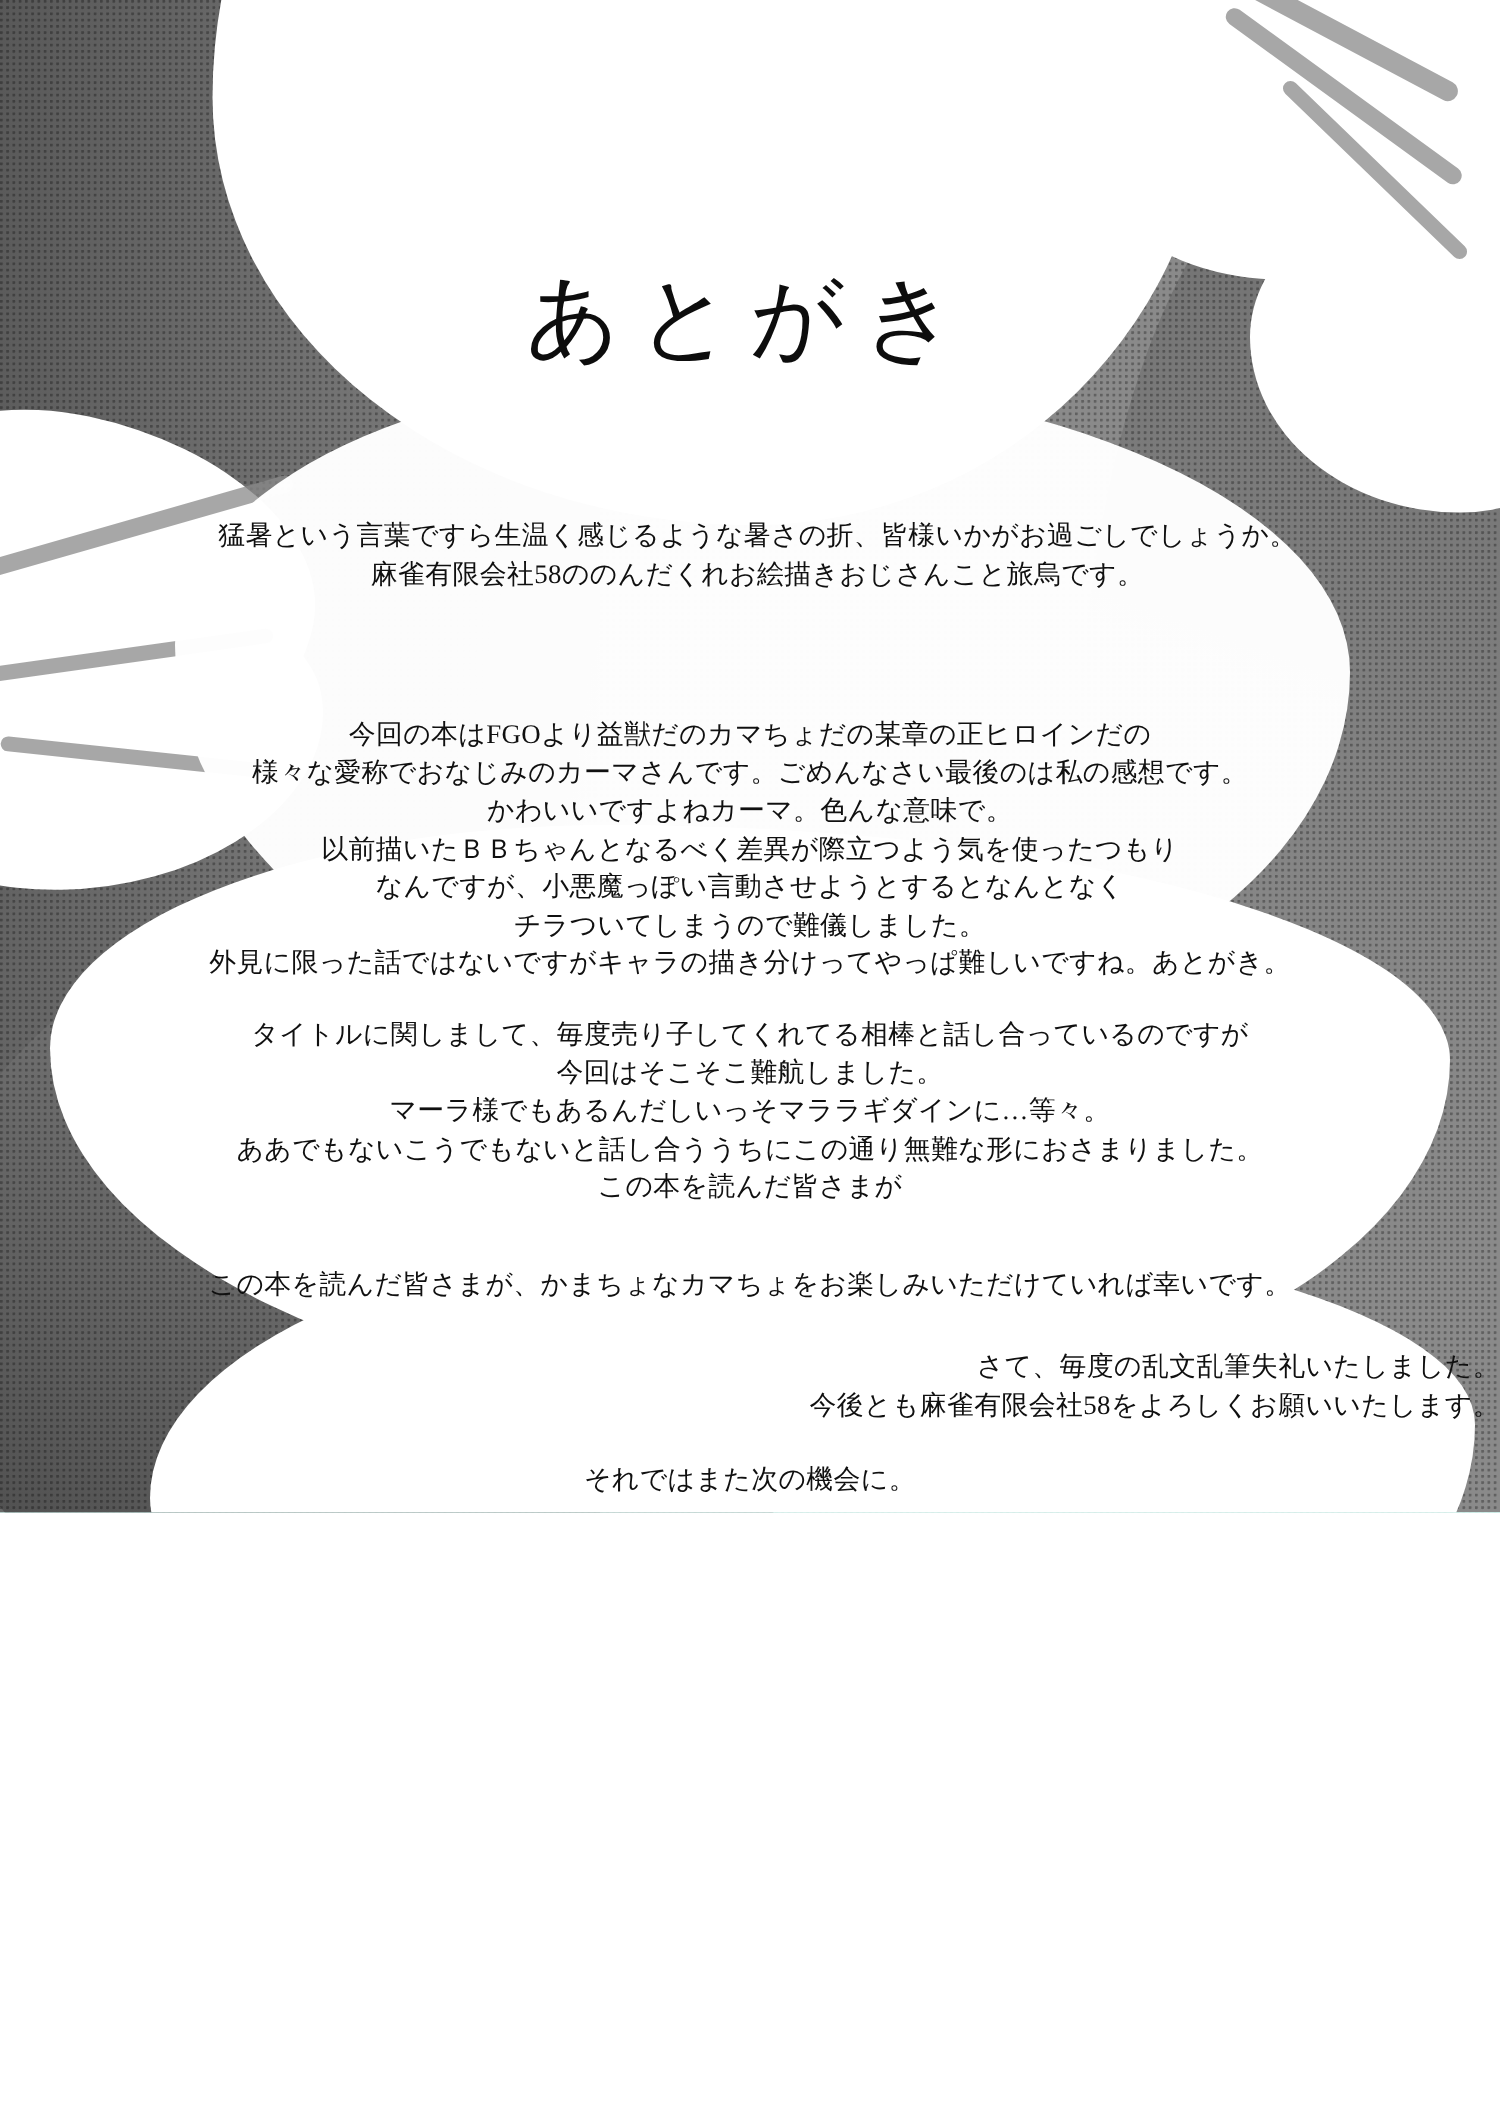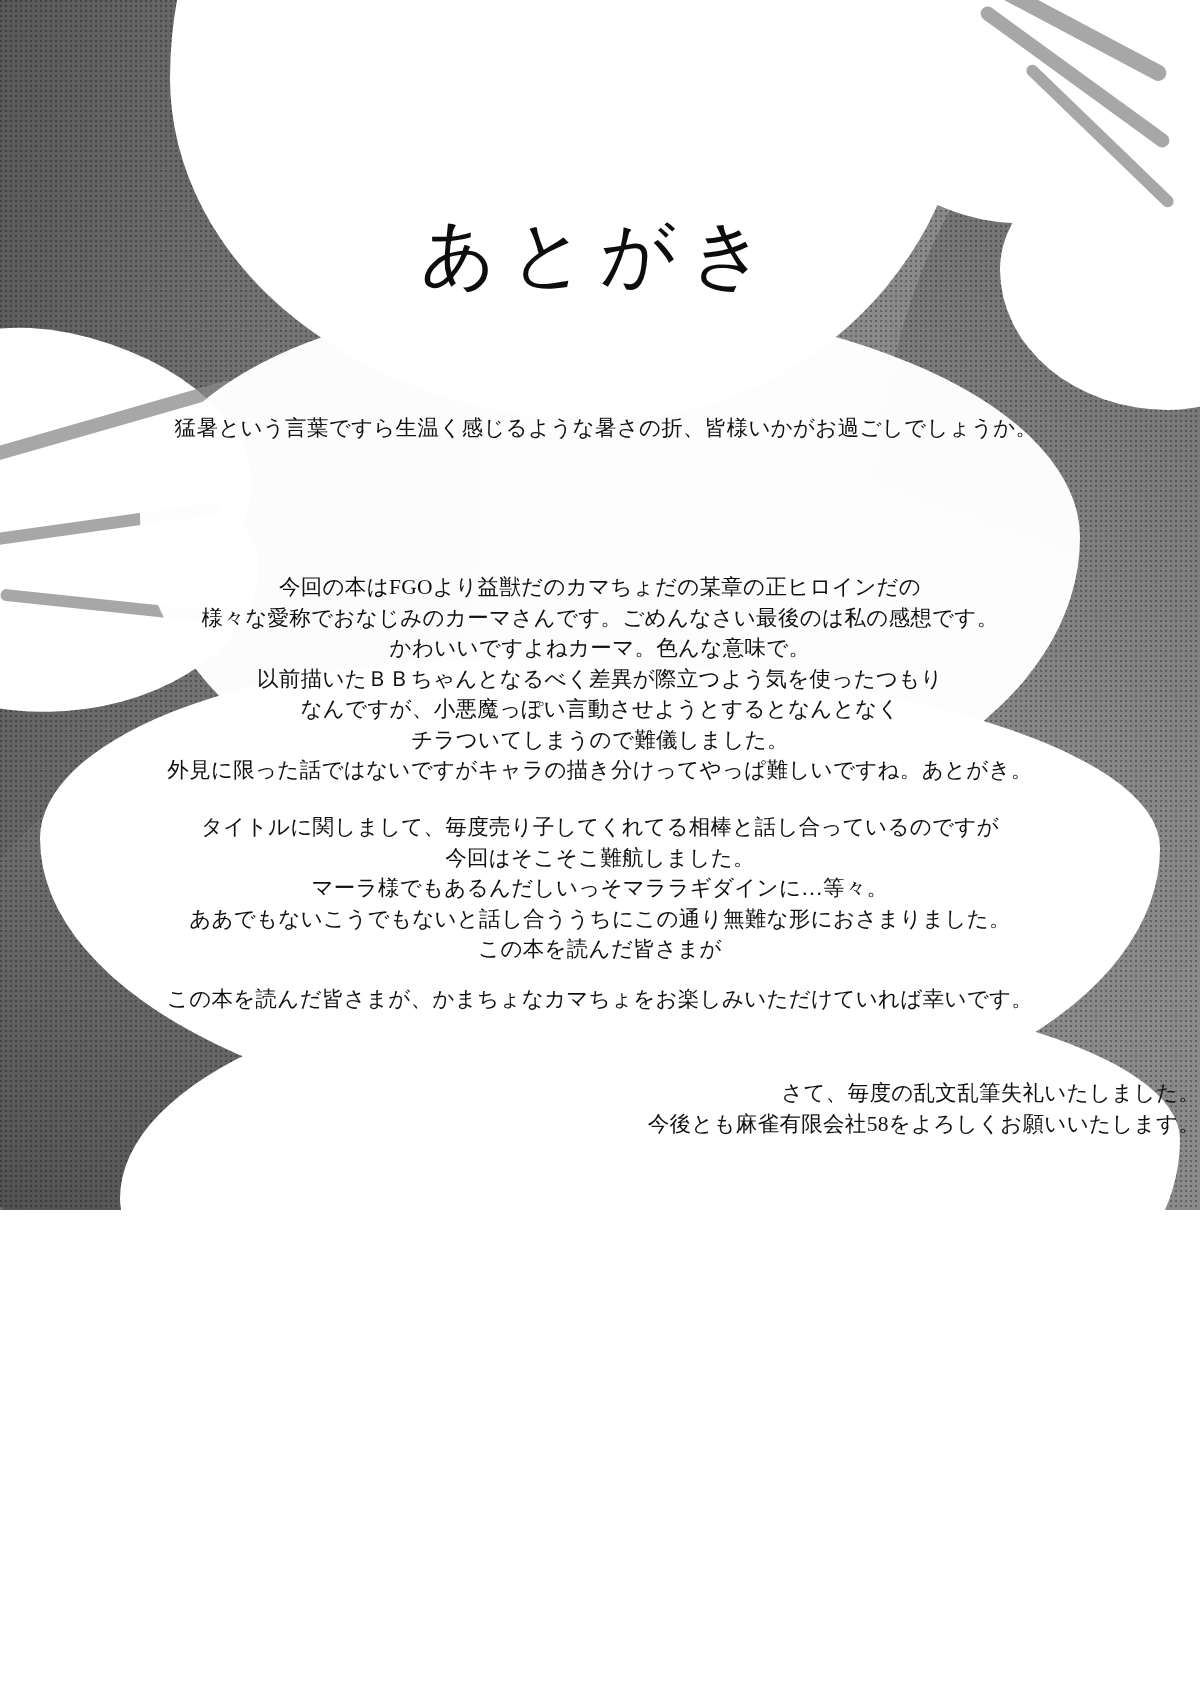--- a/index.html
+++ b/index.html
@@ -181,21 +181,21 @@
     letter-spacing: 0.3px;
     color: #101010;
     font-family: "Liberation Serif", "DejaVu Serif", serif;
   }
   .body-block p {
     margin: 0;
   }
   #block-greeting { top: 413px; padding-left: 12px; }
   #block-main     { top: 572px; }
   #block-title    { top: 812px; }
-  #block-thanks   { top: 984px; }
+  #block-thanks   { top: 1012px; }
   #block-closing  { top: 1078px; text-align: right; }
   #block-final    { top: 1168px; }
   #signature      { top: 1240px; font-size: 21.5px; letter-spacing: 2px; padding-left: 36px; }
 </style>
 </head>
 <body>
 
 <div class="page">
 
   <div class="bg-base"></div>
@@ -222,20 +222,21 @@
   <div class="blob blob-lower-wide"></div>
   <div class="blob blob-bottom-right"></div>
   <div class="blob blob-bottom-small"></div>
 
   <div class="content">
 
     <div class="title">あとがき</div>
 
     <div class="body-block" id="block-greeting">
       <p>猛暑という言葉ですら生温く感じるような暑さの折、皆様いかがお過ごしでしょうか。</p>
+      <p>麻雀有限会社58ののんだくれお絵描きおじさんこと旅烏です。</p>
     </div>
 
     <div class="body-block" id="block-main">
       <p>今回の本はFGOより益獣だのカマちょだの某章の正ヒロインだの</p>
       <p>様々な愛称でおなじみのカーマさんです。ごめんなさい最後のは私の感想です。</p>
       <p>かわいいですよねカーマ。色んな意味で。</p>
       <p>以前描いたＢＢちゃんとなるべく差異が際立つよう気を使ったつもり</p>
       <p>なんですが、小悪魔っぽい言動させようとするとなんとなく</p>
       <p>チラついてしまうので難儀しました。</p>
       <p>外見に限った話ではないですがキャラの描き分けってやっぱ難しいですね。あとがき。</p>
@@ -251,17 +252,20 @@
 
     <div class="body-block" id="block-thanks">
       <p>この本を読んだ皆さまが、かまちょなカマちょをお楽しみいただけていれば幸いです。</p>
     </div>
 
     <div class="body-block" id="block-closing">
       <p>さて、毎度の乱文乱筆失礼いたしました。</p>
       <p>今後とも麻雀有限会社58をよろしくお願いいたします。</p>
     </div>
 
+    <div class="body-block" id="block-final">
+      <p>それではまた次の機会に。</p>
+    </div>
 
     <div class="body-block" id="signature">旅烏</div>
 
   </div>
 </div>
 
 </body></html>

